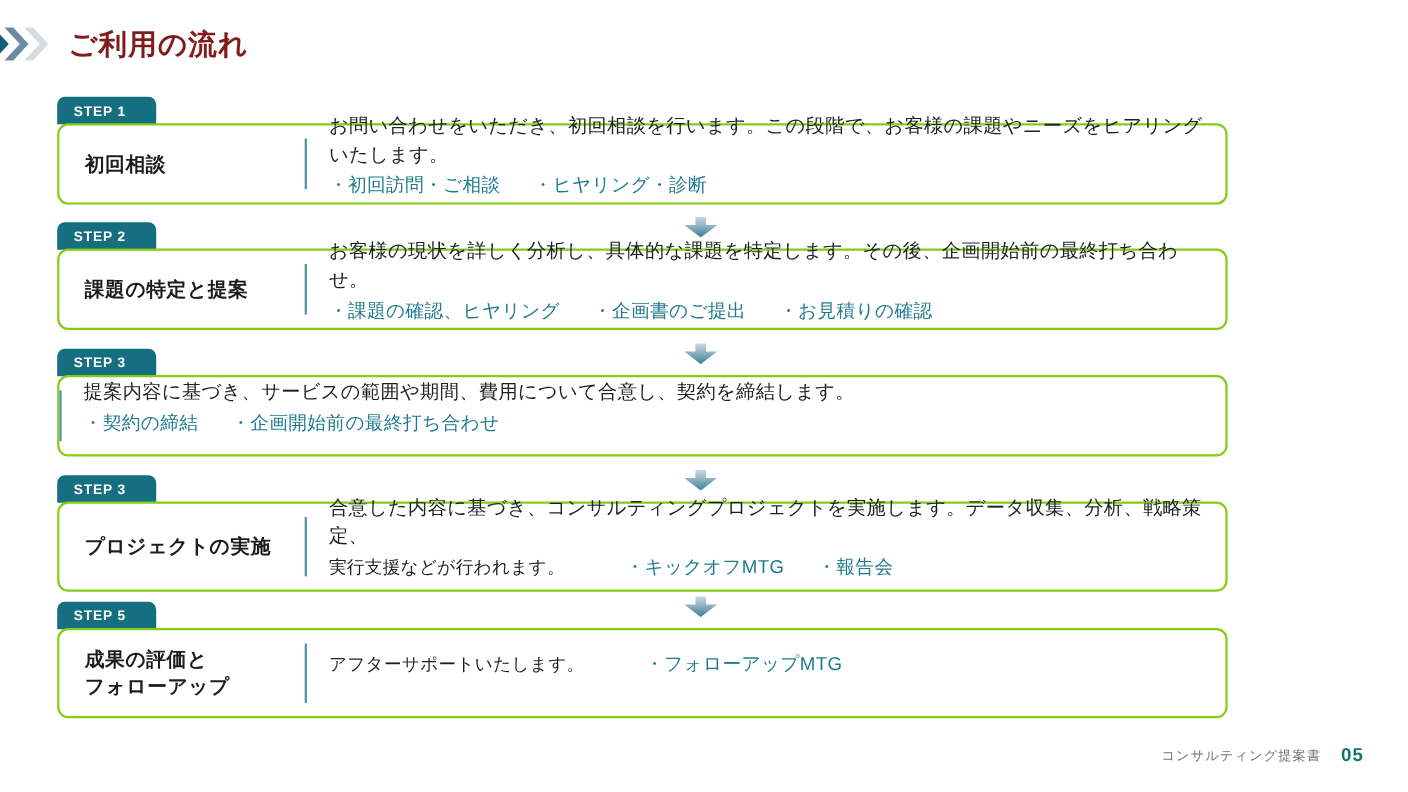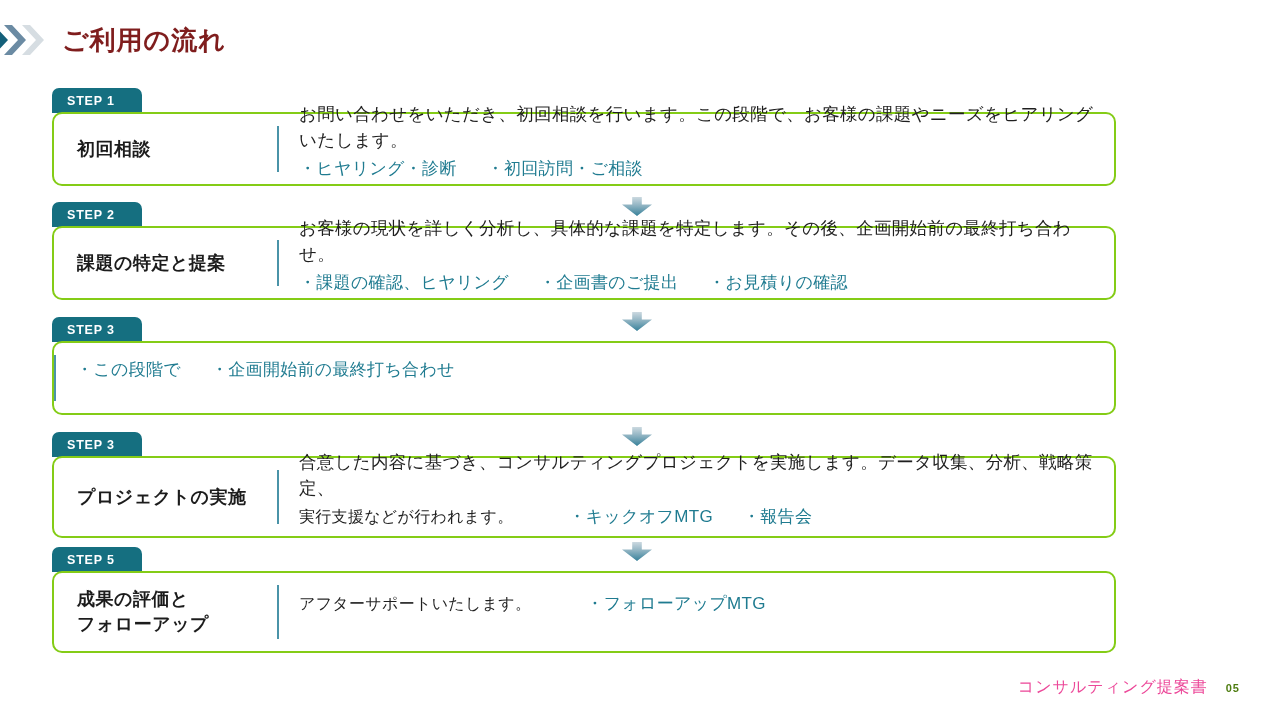--- a/index.html
+++ b/index.html
@@ -48,22 +48,22 @@
 
   
   .flow-arrow {
     position:absolute; left:622px; width:30px; height:19px;
     background:linear-gradient(to bottom, #ccd9e0 0%, #8fb3c2 45%, #37819a 100%);
     clip-path: polygon(34% 0, 66% 0, 66% 40%, 100% 40%, 50% 100%, 0 40%, 34% 40%);
   }
 
   
   .footer { position:absolute; top:677px; right:40px; display:flex; align-items:center; gap:18px; }
-  .footer-label { font-size:16px; color:#ec4899; letter-spacing:1px; }
-  .footer-page { font-size:11px; color:#4d7c0f; font-weight:700; letter-spacing:1px; }
+  .footer-label { font-size:12px; color:#737373; letter-spacing:1px; }
+  .footer-page { font-size:17px; color:#0f766e; font-weight:700; letter-spacing:1px; }
 </style>
 </head>
 <body>
 
 <div class="page">
 
   <svg class="header-chevrons" viewBox="0 0 60 32">
     <polygon points="-10,1 2,1 16,16 2,31 -10,31 4,16" fill="#14607a"></polygon>
     <polygon points="12,1 20,1 34,16 20,31 12,31 26,16" fill="#6b8ba3"></polygon>
     <polygon points="30,1 38,1 52,16 38,31 30,31 44,16" fill="#d6dde2"></polygon>
@@ -72,22 +72,22 @@
 
   <div class="step" style="top:88px;">
     <div class="step-tab">STEP 1</div>
     <div class="step-box h74">
       <div class="step-title">初回相談</div>
       <div class="vdivider"></div>
       <div class="step-content">
         <div class="desc-line">お問い合わせをいただき、初回相談を行います。この段階で、お客様の課題やニーズをヒアリングいたします。</div>
         <div class="tag-line">
           <span class="desc2"></span>
+          <span class="tag">・初回訪問・ご相談</span>
           <span class="tag">・ヒヤリング・診断</span>
-          <span class="tag">・初回訪問・ご相談</span>
         </div>
       </div>
     </div>
   </div>
   <div class="flow-arrow" style="top:197px;"></div>
 
   <div class="step" style="top:202px;">
     <div class="step-tab">STEP 2</div>
     <div class="step-box h74">
       <div class="step-title">課題の特定と提案</div>
@@ -103,23 +103,24 @@
       </div>
     </div>
   </div>
   <div class="flow-arrow" style="top:312px;"></div>
 
   <div class="step" style="top:317px;">
     <div class="step-tab">STEP 3</div>
     <div class="step-box h74">
       <div class="vdivider"></div>
       <div class="step-content">
+        <div class="desc-line">提案内容に基づき、サービスの範囲や期間、費用について合意し、契約を締結します。</div>
         <div class="tag-line">
           <span class="desc2"></span>
-          <span class="tag">・この段階で</span>
+          <span class="tag">・契約の締結</span>
           <span class="tag">・企画開始前の最終打ち合わせ</span>
         </div>
       </div>
     </div>
   </div>
   <div class="flow-arrow" style="top:427px;"></div>
 
   <div class="step" style="top:432px;">
     <div class="step-tab">STEP 3</div>
     <div class="step-box h82">

